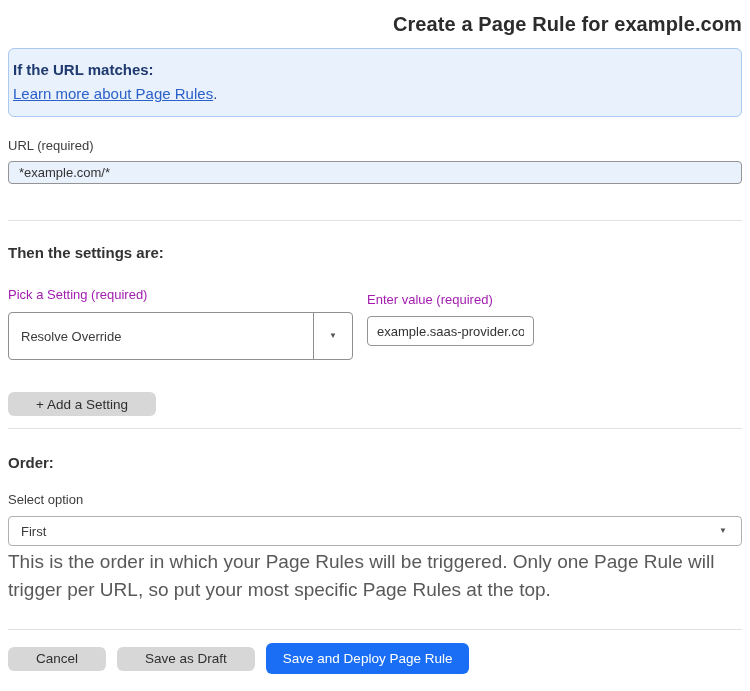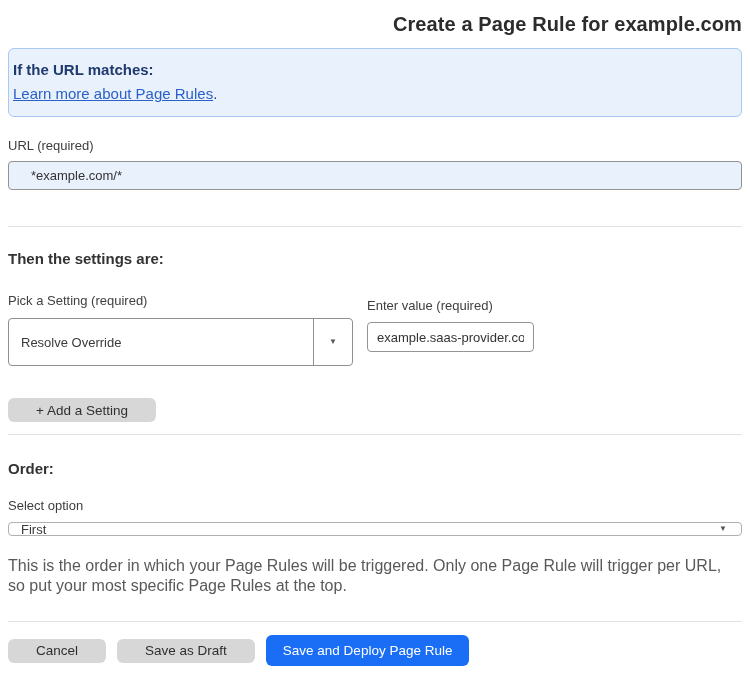--- a/index.html
+++ b/index.html
@@ -50,44 +50,44 @@
     font-family: "Liberation Sans", sans-serif;
     font-size: 13px;
     color: #333;
     border: 1px solid #949494;
     border-radius: 4px;
     outline: none;
   }
   .url-input {
     margin-top: 8px;
     width: 100%;
-    height: 29px;
+    height: 23px;
     background: #e9f1fd;
-    padding: 0 22px;
+    padding: 0 10px;
   }
 
   hr.divider {
     border: none;
     border-top: 1px solid #e2e2e2;
     height: 0;
   }
   .divider-1 { margin-top: 36px; }
   .divider-2 { margin-top: 12px; }
   .divider-3 { margin-top: 25px; }
 
   h2.section-heading {
     font-size: 15px;
     font-weight: 700;
     color: #333;
   }
   .settings-heading { margin-top: 23px; }
   .order-heading   { margin-top: 25px; }
 
   .settings-row { display: flex; align-items: flex-start; margin-top: 24px; }
-  .settings-col-label { font-size: 13px; color: #404040; margin-top: 0; }
+  .settings-col-label { font-size: 13px; color: #a21caf; margin-top: 0; }
 
   .select-box {
     margin-top: 9px;
     width: 345px;
     height: 48px;
     border: 1px solid #8f8f8f;
     border-radius: 4px;
     background: #fff;
     display: flex;
     align-items: center;
@@ -137,41 +137,41 @@
     font-size: 13.5px;
     border-radius: 6px;
     height: 24px;
     padding: 0 28px;
   }
   .add-setting-btn { margin-top: 32px; }
 
   .order-select {
     margin-top: 9px;
     width: 100%;
-    height: 14px;
+    height: 30px;
     border: 1px solid #b0b0b0;
     border-radius: 4px;
     background: #fff;
     display: flex;
     align-items: center;
     cursor: pointer;
   }
   .order-select .select-value {
     flex: 1;
     font-size: 13px;
     color: #3a3a3a;
     padding: 0 12px;
   }
   .order-select .caret { margin-right: 14px; }
 
   .help-text {
-    margin-top: 20px;
-    font-size: 16px;
+    margin-top: 2px;
+    font-size: 19px;
     color: #595959;
-    line-height: 20px;
+    line-height: 28px;
     max-width: 720px;
   }
 
   .footer-row {
     margin-top: 13px;
     display: flex;
     align-items: center;
   }
   .footer-row .btn-gray + .btn-gray { margin-left: 11px; }
   .btn-primary {

